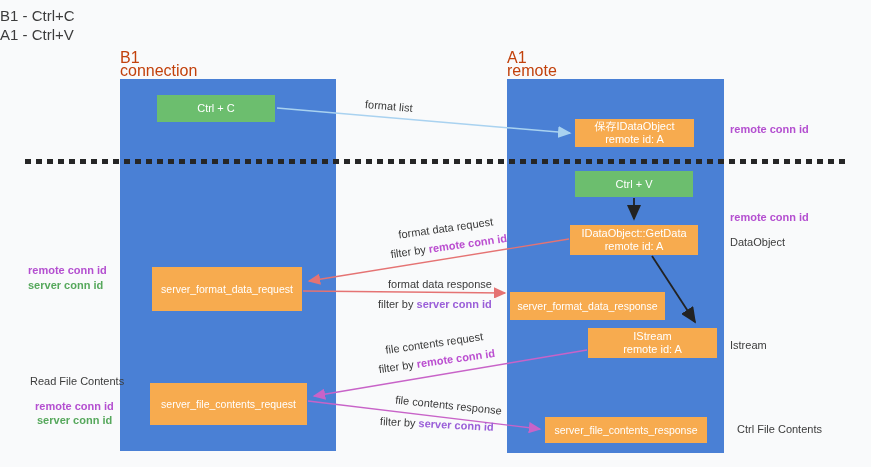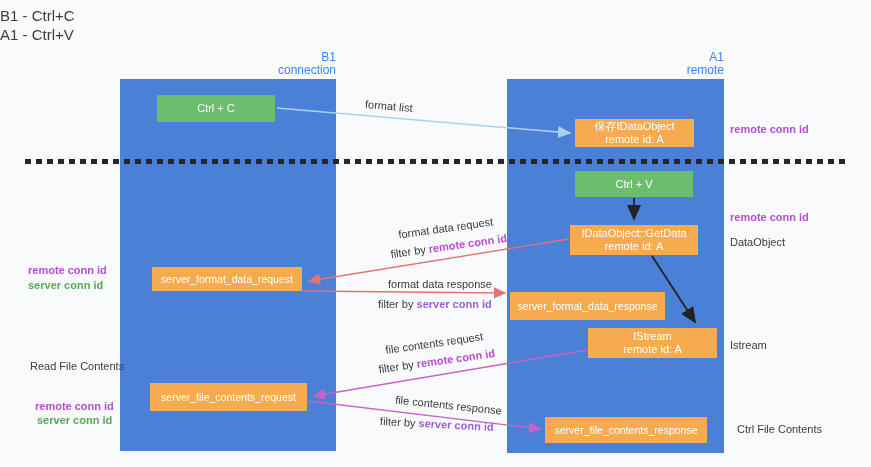--- a/index.html
+++ b/index.html
@@ -1,20 +1,20 @@
 <!DOCTYPE html>
 <html><head>
 <meta charset="utf-8">
 <style>
   html,body{margin:0;padding:0;background:#f9fafb;}
   .stage{position:relative;width:871px;height:467px;background:#f9fafb;
          font-family:"Liberation Sans",sans-serif;overflow:hidden;}
   .title{position:absolute;top:6px;left:0;width:100%;
          font-size:15px;color:#3c3c3c;line-height:19px;}
-  .col-header{position:absolute;text-align:right;font-size:12px;color:#3b82f6;line-height:13px;}
+  .col-header{position:absolute;text-align:left;font-size:16px;color:#c2410c;line-height:13px;}
   .col-header.left{left:120px;top:51px;width:216px;}
   .col-header.right{left:507px;top:51px;width:217px;}
   .lane{position:absolute;top:79px;background:#4a80d5;}
   .lane.left{left:120px;width:216px;height:372px;}
   .lane.right{left:507px;width:217px;height:374px;}
   .node{position:absolute;display:flex;flex-direction:column;align-items:center;
         justify-content:center;color:#ffffff;font-size:11px;line-height:13px;
         text-align:center;white-space:nowrap;}
   .green{background:#6cbe6e;}
   .orange{background:#f7ab4f;}
@@ -93,50 +93,50 @@
 
   <div class="node green" style="left:575px;top:171px;width:118px;height:26px;">
     <div>Ctrl + V</div>
   </div>
 
   <div class="node orange" style="left:570px;top:225px;width:128px;height:30px;text-align:right;">
     <div>IDataObject::GetData</div>
     <div>remote id: A</div>
   </div>
 
-  <div class="node orange small" style="left:152px;top:267px;width:150px;height:24px;">
+  <div class="node orange small" style="left:152px;top:267px;width:150px;height:44px;">
     <div>server_format_data_request</div>
   </div>
 
   <div class="node orange small" style="left:510px;top:280px;width:155px;height:28px;margin-top:12px;">
     <div>server_format_data_response</div>
   </div>
 
   <div class="node orange" style="left:588px;top:328px;width:129px;height:30px;">
     <div>IStream</div>
     <div>remote id: A</div>
   </div>
 
-  <div class="node orange small" style="left:150px;top:383px;width:157px;height:28px;">
+  <div class="node orange small" style="left:150px;top:383px;width:157px;height:42px;">
     <div>server_file_contents_request</div>
   </div>
 
   <div class="node orange small" style="left:545px;top:417px;width:162px;height:26px;">
     <div>server_file_contents_response</div>
   </div>
 
   <div class="lbl lbl-purple" style="left:730px;top:123px;">remote conn id</div>
   <div class="lbl lbl-purple" style="left:730px;top:211px;">remote conn id</div>
   <div class="lbl lbl-dark" style="left:730px;top:236px;">DataObject</div>
   <div class="lbl lbl-dark" style="left:730px;top:339px;">Istream</div>
   <div class="lbl lbl-dark" style="left:737px;top:423px;">Ctrl File Contents</div>
 
   <div class="lbl lbl-purple" style="left:28px;top:264px;">remote conn id</div>
   <div class="lbl lbl-green" style="left:28px;top:279px;">server conn id</div>
-  <div class="lbl lbl-dark" style="left:30px;top:360px;">Read File Contents</div>
+  <div class="lbl lbl-dark" style="left:30px;top:375px;">Read File Contents</div>
   <div class="lbl lbl-purple" style="left:35px;top:400px;">remote conn id</div>
   <div class="lbl lbl-green" style="left:37px;top:414px;">server conn id</div>
 
   <div class="edge-lbl rot-pos5" style="left:365px;top:100px;">format list</div>
 
   <div class="edge-lbl rot-neg8" style="left:398px;top:222px;">format data request</div>
   <div class="edge-lbl rot-neg8" style="left:390px;top:240px;">
     <span>filter by </span><span class="remote">remote conn id</span>
   </div>
 

